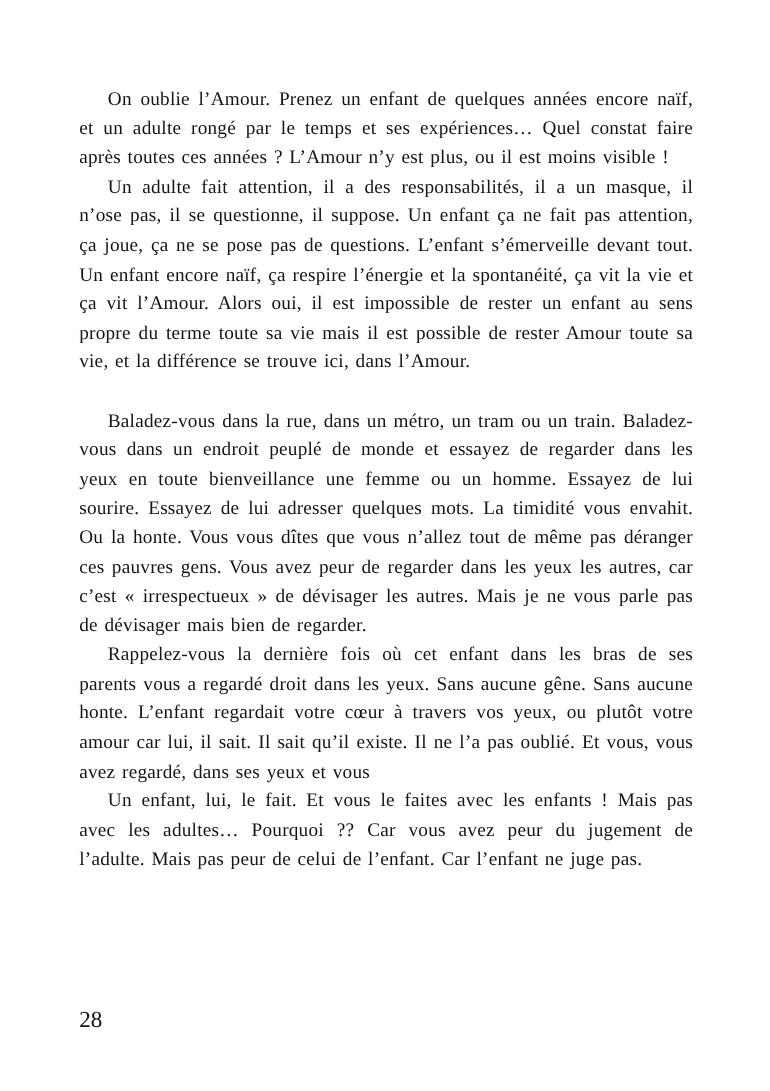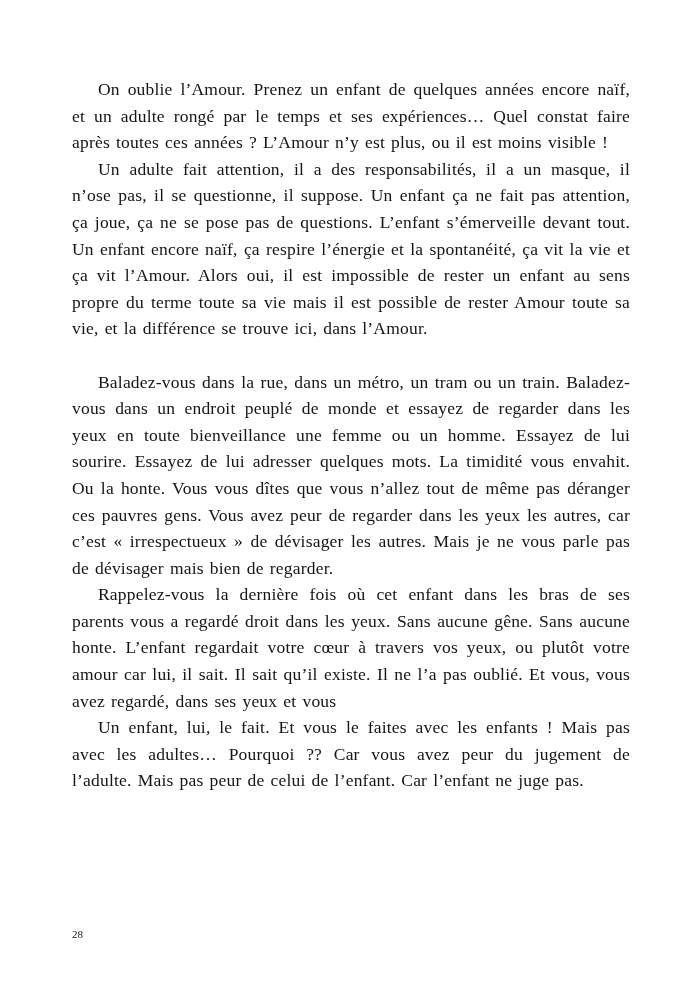--- a/index.html
+++ b/index.html
@@ -38,21 +38,21 @@
     }
 
     .para-gap {
       height: 26.6px;
     }
 
     .page-number {
       position: absolute;
       left: 72px;
       bottom: 52px;
-      font-size: 11px;
+      font-size: 21px;
       color: #141414;
     }
   </style>
 </head>
 <body>
 
 <div class="page">
 
   <div class="text-block">
     <p>On oublie l’Amour. Prenez un enfant de quelques années encore naïf, et un adulte rongé par le temps et ses expériences… Quel constat faire après toutes ces années ? L’Amour n’y est plus, ou il est moins visible !</p>

